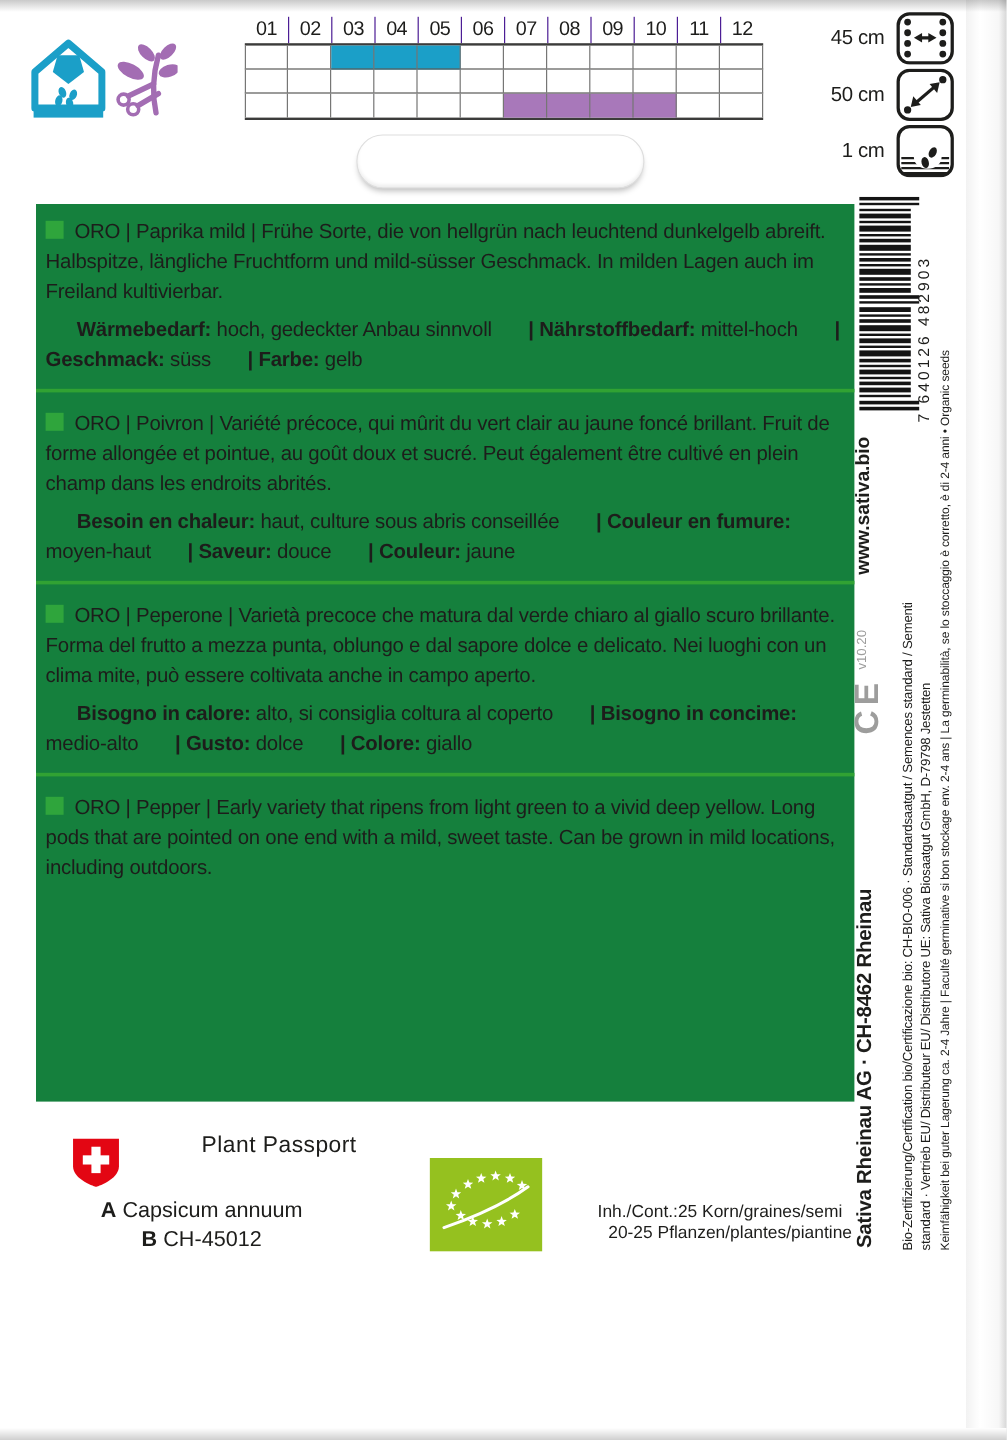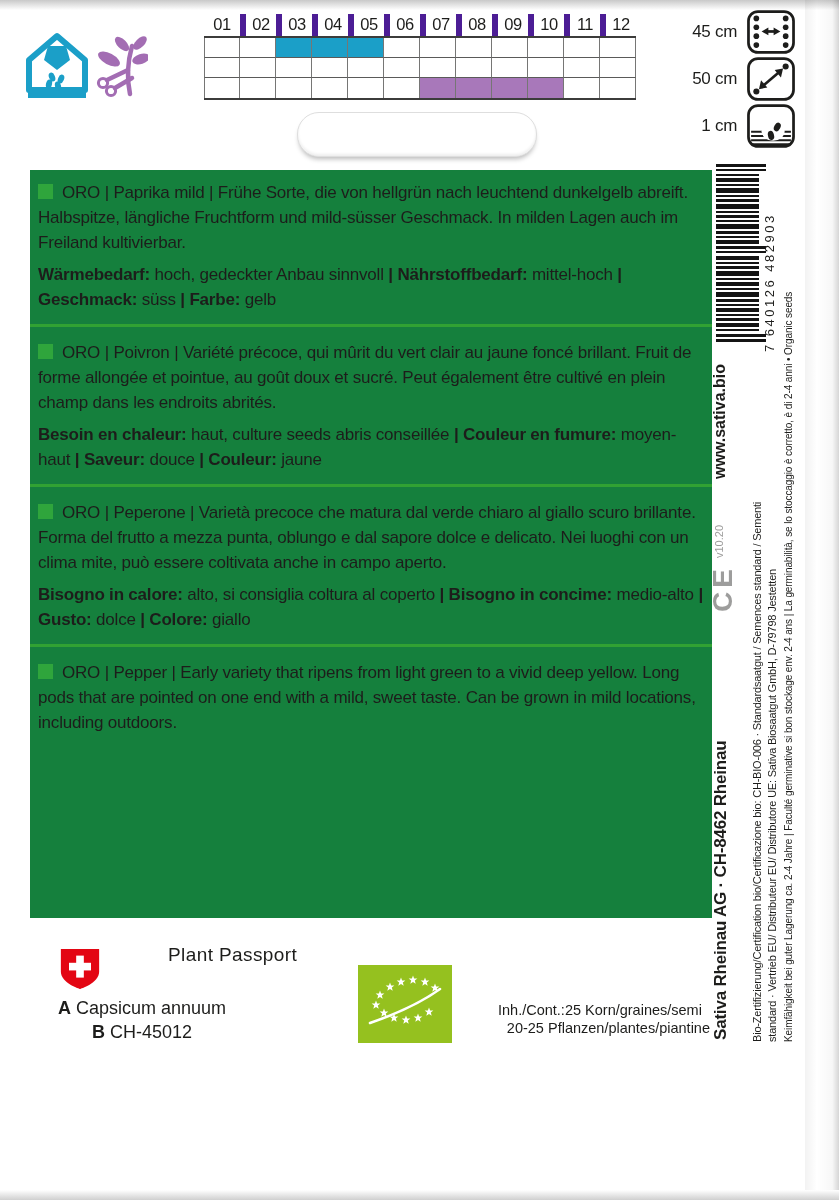--- a/index.html
+++ b/index.html
@@ -9,21 +9,21 @@
             background:linear-gradient(#c9c9c9,#ffffff);}
   .edge-bottom{position:absolute;bottom:0;left:0;right:0;height:10px;
             background:linear-gradient(to top,#cfcfcf,#ffffff);}
   .edge-right{position:absolute;top:0;bottom:0;right:0;width:34px;
             background:linear-gradient(to right,rgba(0,0,0,.05),rgba(0,0,0,0) 35%,rgba(0,0,0,.03) 80%,rgba(0,0,0,.16));}
 
   
   #calendar{position:absolute;left:204px;top:14px;width:432px;}
   .cal-head{display:grid;grid-template-columns:repeat(12,1fr);height:22px;}
   .cal-head span{text-align:center;font-size:16.5px;line-height:21px;letter-spacing:-.5px;
-                 border-left:6px solid #4c1d95;}
+                 border-left:1px solid #4c1d95;}
   .cal-head span:first-child{border-left:none;}
   .cal-grid{position:relative;display:grid;grid-template-columns:repeat(12,1fr);
             grid-auto-rows:20px;border-top:2px solid #3c3c3b;border-bottom:2px solid #3c3c3b;}
   .cal-cell{position:relative;z-index:1;border-right:1px solid #767675;border-bottom:1.5px solid #5a5a59;}
   .cal-cell.first-col{border-left:1px solid #767675;}
   .cal-cell.last-row{border-bottom:none;}
   .cal-bar{position:absolute;height:20px;z-index:0;}
 
   
   #head-icons{position:absolute;left:26px;top:32px;display:flex;align-items:flex-start;}
@@ -35,21 +35,21 @@
   #hang-hole{position:absolute;left:297px;top:112px;width:238px;height:43px;border-radius:22px;
              background:#fff;border:1px solid #dedede;
              box-shadow:0 4px 5px -2px rgba(0,0,0,.28), inset 0 -2px 3px rgba(0,0,0,.07);}
 
   
   #panel{position:absolute;left:30px;top:170px;width:682px;height:748px;background:#15803d;
          box-sizing:border-box;padding:10px 8px 0 8px;font-size:17px;line-height:25px;letter-spacing:-.2px;}
   #panel p{margin:0;}
   .desc{margin:0 0 7px 0 !important;}
   .reqs{margin:0 0 12px 0 !important;}
-  .bold{font-weight:bold;}
+  .bold{font-weight:bold;margin-left:26px;}
   .bullet{display:inline-block;width:15px;height:15px;background:#2fa53c;margin-right:9px;
           vertical-align:-1px;}
   .divider{height:3px;background:#31a233;margin:0 -8px 13px -8px;}
 
   
   #passport-title{position:absolute;left:168px;top:944px;font-size:19px;letter-spacing:.4px;}
   #swiss-shield{position:absolute;left:58px;top:946px;}
   #species{position:absolute;left:58px;top:996px;font-size:18px;line-height:24px;text-align:center;}
   #eu-logo{position:absolute;left:358px;top:965px;}
   #content-info{position:absolute;left:498px;top:1002px;width:212px;font-size:14.5px;line-height:17.5px;}
@@ -205,21 +205,21 @@
   </div>
 
   <div id="hang-hole"></div>
 
   <div id="panel">
     <p class="desc"><span class="bullet"></span><span>ORO | Paprika mild | Frühe Sorte, die von hellgrün nach leuchtend dunkelgelb abreift. Halbspitze, längliche Fruchtform und mild-süsser Geschmack. In milden Lagen auch im Freiland kultivierbar.</span></p>
     <p class="reqs"><span class="bold">Wärmebedarf: </span><span>hoch, gedeckter Anbau sinnvoll </span><span class="bold">| Nährstoffbedarf: </span><span>mittel-hoch </span><span class="bold">| Geschmack: </span><span>süss </span><span class="bold">| Farbe: </span><span>gelb</span></p>
     <div class="divider"></div>
 
     <p class="desc"><span class="bullet"></span><span>ORO | Poivron | Variété précoce, qui mûrit du vert clair au jaune foncé brillant. Fruit de forme allongée et pointue, au goût doux et sucré. Peut également être cultivé en plein champ dans les endroits abrités.</span></p>
-    <p class="reqs"><span class="bold">Besoin en chaleur: </span><span>haut, culture seeds abris conseillée </span><span class="bold">| Couleur en fumure: </span><span>moyen-haut </span><span class="bold">| Saveur: </span><span>douce </span><span class="bold">| Couleur: </span><span>jaune</span></p>
+    <p class="reqs"><span class="bold">Besoin en chaleur: </span><span>haut, culture sous abris conseillée </span><span class="bold">| Couleur en fumure: </span><span>moyen-haut </span><span class="bold">| Saveur: </span><span>douce </span><span class="bold">| Couleur: </span><span>jaune</span></p>
     <div class="divider"></div>
 
     <p class="desc"><span class="bullet"></span><span>ORO | Peperone | Varietà precoce che matura dal verde chiaro al giallo scuro brillante. Forma del frutto a mezza punta, oblungo e dal sapore dolce e delicato. Nei luoghi con un clima mite, può essere coltivata anche in campo aperto.</span></p>
     <p class="reqs"><span class="bold">Bisogno in calore: </span><span>alto, si consiglia coltura al coperto </span><span class="bold">| Bisogno in concime: </span><span>medio-alto </span><span class="bold">| Gusto: </span><span>dolce </span><span class="bold">| Colore: </span><span>giallo</span></p>
     <div class="divider"></div>
 
     <p class="desc"><span class="bullet"></span><span>ORO | Pepper | Early variety that ripens from light green to a vivid deep yellow. Long pods that are pointed on one end with a mild, sweet taste. Can be grown in mild locations, including outdoors.</span></p>
   </div>
 
   <svg id="swiss-shield" width="44" height="46" viewBox="0 0 46 46">

